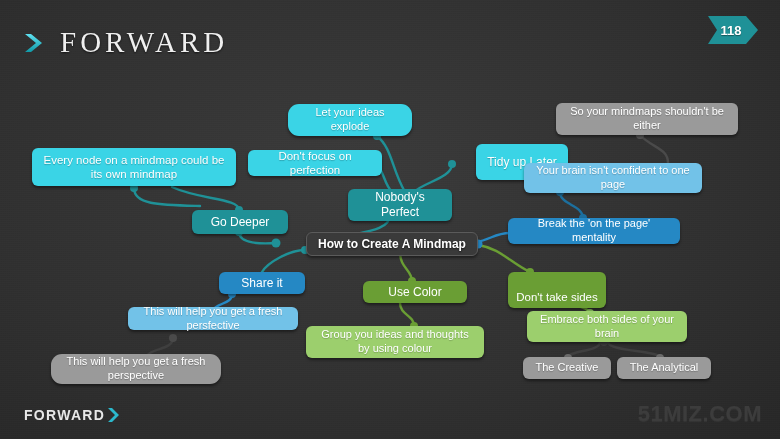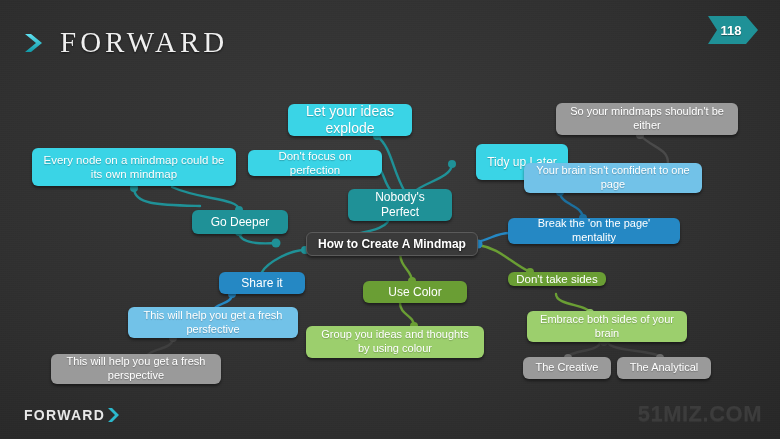--- a/index.html
+++ b/index.html
@@ -226,21 +226,21 @@
         <circle cx="414" cy="326" r="4" fill="#6a9e34"></circle>
         <circle cx="530" cy="272" r="4" fill="#6a9e34"></circle>
         <circle cx="590" cy="313" r="4" fill="#8dc462"></circle>
         <circle cx="604" cy="342" r="4" fill="#3f3f3f"></circle>
         <circle cx="568" cy="358" r="4" fill="#6a6a6a"></circle>
         <circle cx="660" cy="358" r="4" fill="#6a6a6a"></circle>
       </g>
     </g>
   </svg>
 
-  <div class="node c-cyan" style="left:288px; top:104px; width:124px; height:32px; font-size:14px;">
+  <div class="node c-cyan" style="left:288px; top:104px; width:124px; height:32px; font-size:11px;border-radius:11px;">
     <span>Let your ideas explode</span>
   </div>
 
   <div class="node c-cyan" style="left:32px; top:148px; width:204px; height:38px; font-size:11.5px;">
     <span>Every node on a mindmap could be its own mindmap</span>
   </div>
 
   <div class="node c-cyan" style="left:248px; top:150px; width:134px; height:26px; font-size:11.5px;">
     <span>Don't focus on perfection</span>
   </div>
@@ -274,37 +274,37 @@
   </div>
 
   <div class="node c-blue" style="left:219px; top:272px; width:86px; height:22px; font-size:12px;">
     <span>Share it</span>
   </div>
 
   <div class="node c-green" style="left:363px; top:281px; width:104px; height:22px; font-size:12px;">
     <span>Use Color</span>
   </div>
 
-  <div class="node c-green" style="left:508px; top:272px; width:98px; height:14px; font-size:11.5px;">
+  <div class="node c-green" style="left:508px; top:272px; width:98px; height:36px; font-size:11.5px;align-items:flex-end;">
     <span>Don't take sides</span>
   </div>
 
-  <div class="node c-lightblue" style="left:128px; top:307px; width:170px; height:31px; font-size:11px;">
+  <div class="node c-lightblue" style="left:128px; top:307px; width:170px; height:23px; font-size:11px;">
     <span>This will help you get a fresh persfective</span>
   </div>
 
   <div class="node c-lightgreen" style="left:306px; top:326px; width:178px; height:32px; font-size:11px;">
     <span>Group you ideas and thoughts by using colour</span>
   </div>
 
   <div class="node c-lightgreen" style="left:527px; top:311px; width:160px; height:31px; font-size:11px;">
     <span>Embrace both sides of your brain</span>
   </div>
 
-  <div class="node c-grey" style="left:51px; top:354px; width:170px; height:30px; font-size:11px;">
+  <div class="node c-grey" style="left:51px; top:354px; width:170px; height:30px; font-size:11px;border-radius:11px;">
     <span>This will help you get a fresh perspective</span>
   </div>
 
   <div class="node c-grey" style="left:523px; top:357px; width:88px; height:22px; font-size:11px;">
     <span>The Creative</span>
   </div>
 
   <div class="node c-grey" style="left:617px; top:357px; width:94px; height:22px; font-size:11px;">
     <span>The Analytical</span>
   </div>

